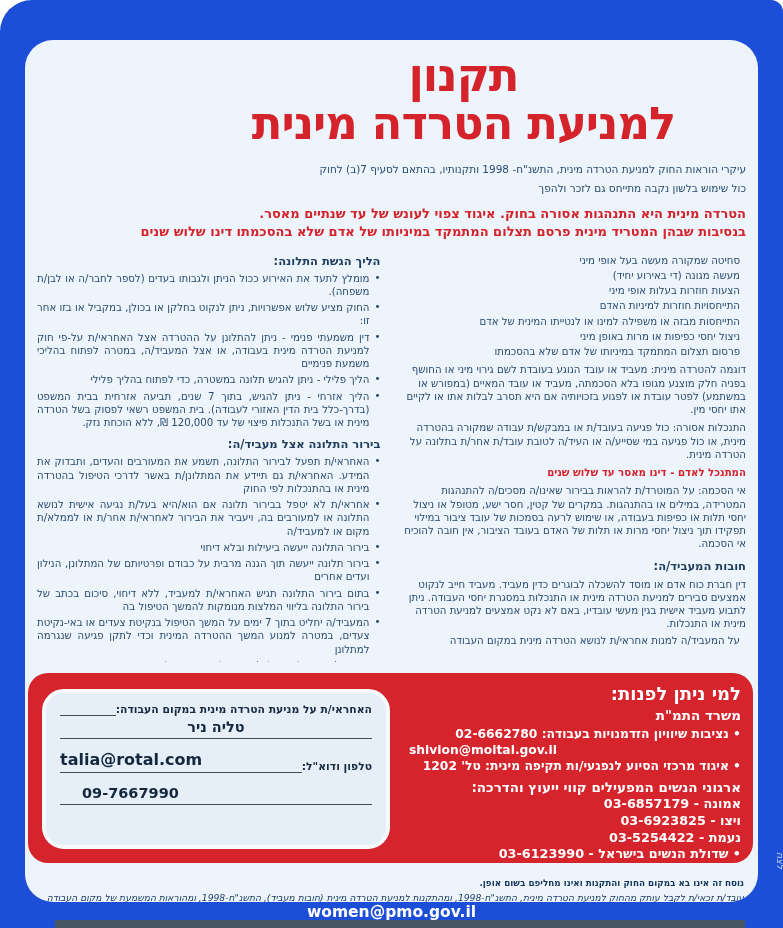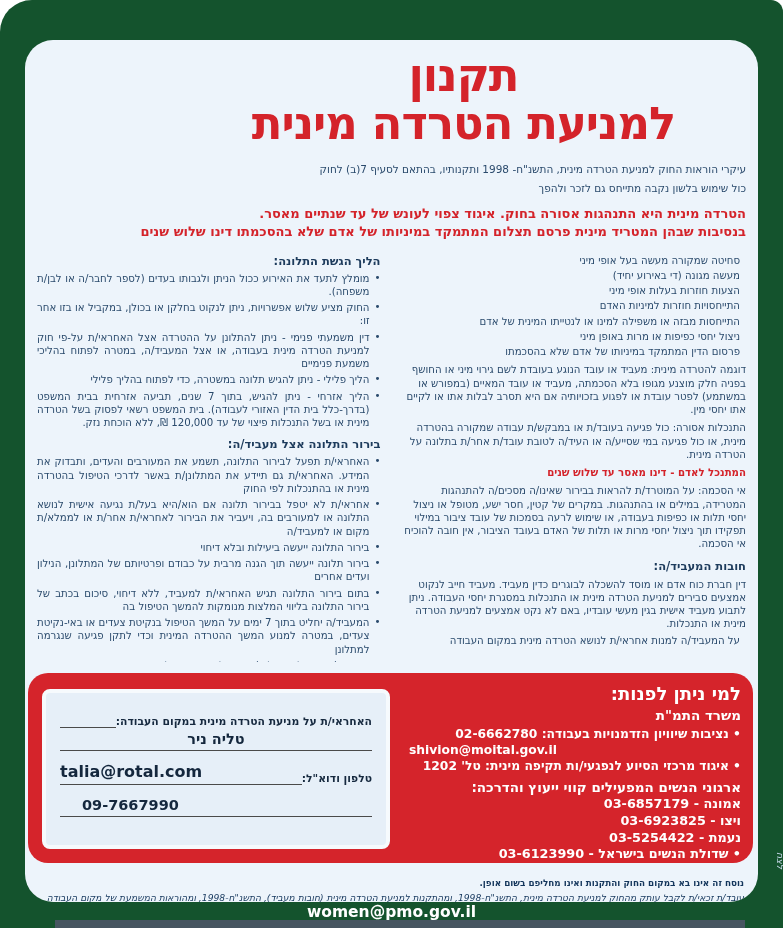--- a/index.html
+++ b/index.html
@@ -1,18 +1,18 @@
 <!DOCTYPE html>
 <html lang="he" dir="rtl"><head>
 <meta charset="utf-8">
 <style>
   * { margin:0; padding:0; box-sizing:border-box; }
   html,body { background:#ffffff; }
   body { font-family:"DejaVu Sans","Liberation Sans",sans-serif; }
-  .page { position:relative; width:783px; height:928px; background:#14532d;
+  .page { position:relative; width:783px; height:928px; background:#1d4ed8;
           border-radius:32px 12px 0 0; overflow:hidden; direction:rtl; margin:0; }
   .card { position:absolute; top:40px; left:25px; width:733px; height:862px;
           background:#edf4fb; border-radius:28px; padding:12px 12px; overflow:hidden; }
 
   .title { margin-top:0; text-align:center; position:relative; left:72px;
            color:#d4232a; font-weight:bold; font-size:45px; line-height:1.06; letter-spacing:-1px; }
 
   .intro { margin-top:13px; text-align:right; font-size:10.5px; color:#2a4a6c; line-height:1.75; }
   .warning { margin-top:8px; text-align:right; font-size:13px; font-weight:bold;
              color:#d4232a; line-height:1.4; }
@@ -26,22 +26,22 @@
   .plain li { padding-right:6px; margin-bottom:2px; }
   .bullets li { position:relative; padding-right:11px; text-align:justify; }
   .bullets li::before { content:"•"; position:absolute; right:0; top:-1px; }
   .red-note { color:#d4232a !important; font-weight:bold; margin-top:6px; }
   .col-forbidden p { margin-top:5px; }
 
   .redband { position:absolute; top:633px; right:5px; left:3px; height:190px;
              background:#d5242b; border-radius:20px; }
 
   .form-box { position:absolute; top:16px; left:14px; width:348px; height:160px;
-              background:#e6eff8; border:4px solid #f6fafd; border-radius:8px;
-              padding:22px 14px 8px 14px; color:#14273d; }
+              background:#e6eff8; border:4px solid #f6fafd; border-radius:22px;
+              padding:10px 14px 8px 14px; color:#14273d; }
   .form-row { display:flex; align-items:flex-end; }
   .fr-label { font-size:10.8px; font-weight:bold; white-space:nowrap; color:#16293f; }
   .fr-line  { flex:1; border-bottom:1.2px solid #4a4a4a; min-height:12px; }
   .v-name  { border-bottom:1.2px solid #4a4a4a; text-align:center; font-size:14.5px;
              font-weight:bold; padding-bottom:3px; margin-top:3px; }
   .v-ltr   { direction:ltr; text-align:left; font-size:16px; font-weight:bold;
              padding:0 0 3px 0; }
   .row-phone { margin-top:11px; }
   .row-num   { margin-top:12px; }
   .v-num  { border-bottom:1.2px solid #4a4a4a; direction:ltr; text-align:left;
@@ -91,21 +91,21 @@
     <div class="columns">
 
       <section class="col col-forbidden">
         <ul class="plain">
             <li>סחיטה שמקורה מעשה בעל אופי מיני</li>
             <li>מעשה מגונה (די באירוע יחיד)</li>
             <li>הצעות חוזרות בעלות אופי מיני</li>
             <li>התייחסויות חוזרות למיניות האדם</li>
             <li>התייחסות מבזה או משפילה למינו או לנטייתו המינית של אדם</li>
             <li>ניצול יחסי כפיפות או מרות באופן מיני</li>
-            <li>פרסום הדין המתמקד במיניותו של אדם שלא בהסכמתו</li>
+            <li>פרסום תצלום המתמקד במיניותו של אדם שלא בהסכמתו</li>
           </ul>
         <p>דוגמה להטרדה מינית: מעביד או עובד הנוגע בעובדת לשם גירוי מיני או החושף בפניה חלק מוצנע מגופו בלא הסכמתה, מעביד או עובד המאיים (במפורש או במשתמע) לפטר עובדת או לפגוע בזכויותיה אם היא תסרב לבלות אתו או לקיים אתו יחסי מין.</p>
         <p>התנכלות אסורה: כול פגיעה בעובד/ת או במבקש/ת עבודה שמקורה בהטרדה מינית, או כול פגיעה במי שסייע/ה או העיד/ה לטובת עובד/ת אחר/ת בתלונה על הטרדה מינית.</p>
         <p class="red-note">המתנכל לאדם - דינו מאסר עד שלוש שנים</p>
         <p>אי הסכמה: על המוטרד/ת להראות בבירור שאינו/ה מסכים/ה להתנהגות המטרידה, במילים או בהתנהגות. במקרים של קטין, חסר ישע, מטופל או ניצול יחסי תלות או כפיפות בעבודה, או שימוש לרעה בסמכות של עובד ציבור במילוי תפקידו תוך ניצול יחסי מרות או תלות של האדם בעובד הציבור, אין חובה להוכיח אי הסכמה.</p>
         <h2>חובות המעביד/ה:</h2>
         <p>דין חברת כוח אדם או מוסד להשכלה לבוגרים כדין מעביד. מעביד חייב לנקוט אמצעים סבירים למניעת הטרדה מינית או התנכלות במסגרת יחסי העבודה. ניתן לתבוע מעביד אישית בגין מעשי עובדיו, באם לא נקט אמצעים למניעת הטרדה מינית או התנכלות.</p>
         <ul class="plain">
             <li>על המעביד/ה למנות אחראי/ת לנושא הטרדה מינית במקום העבודה</li>
           </ul>

